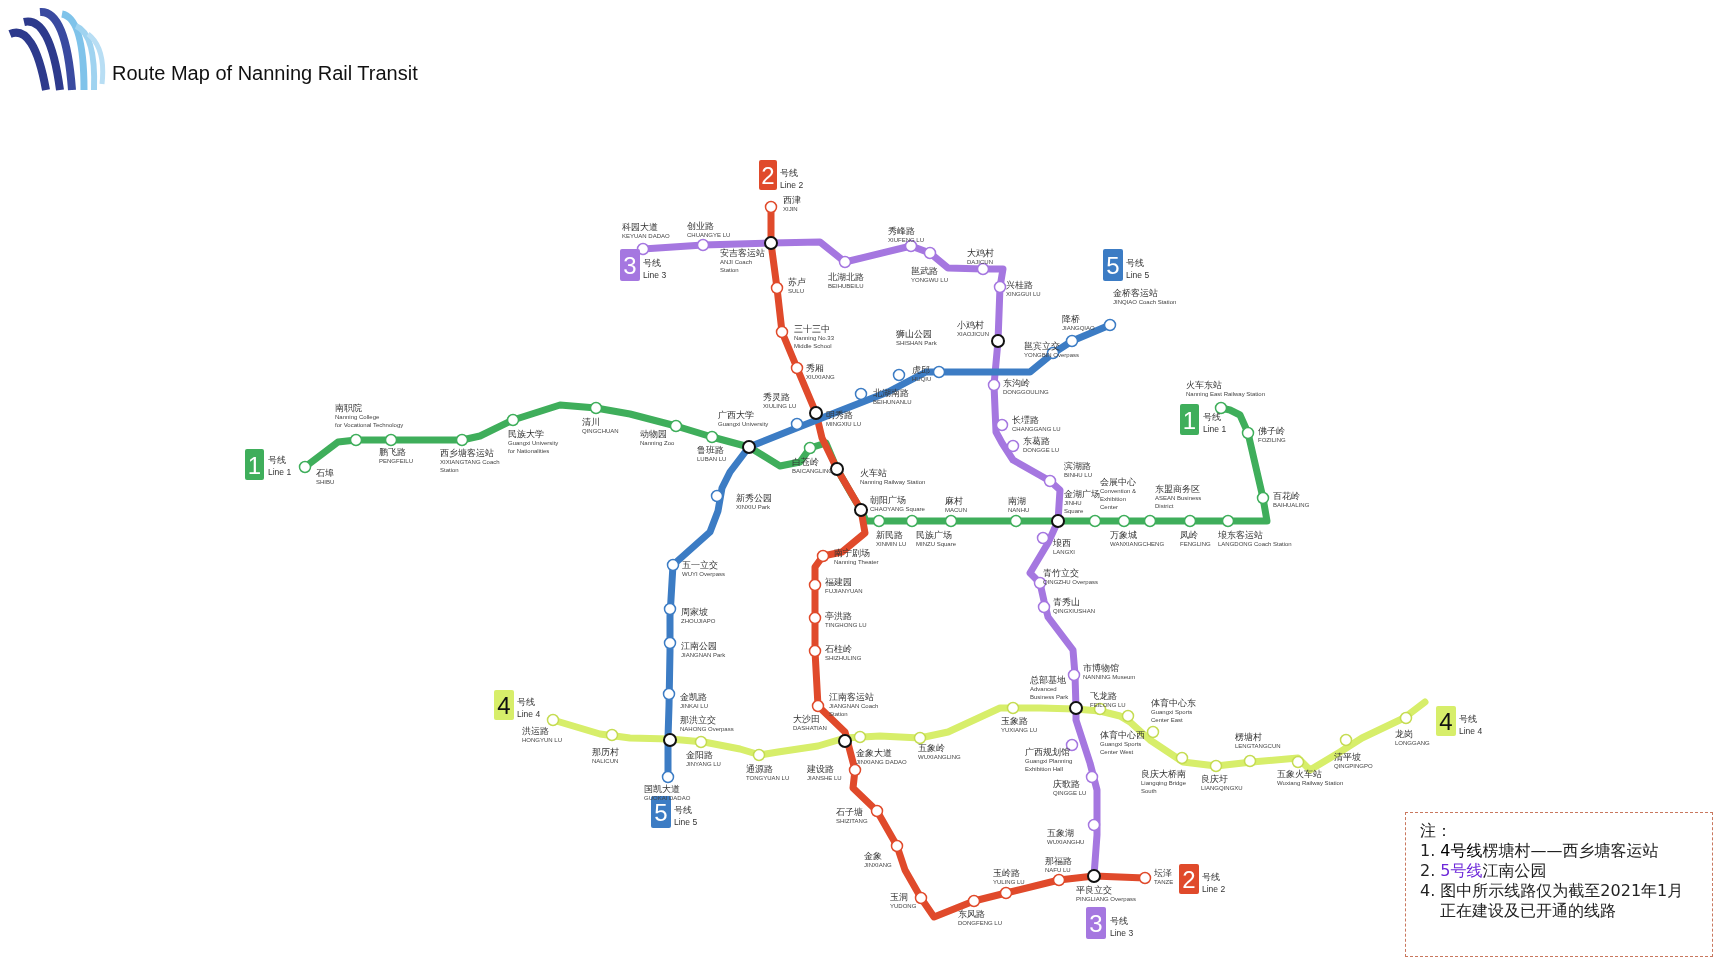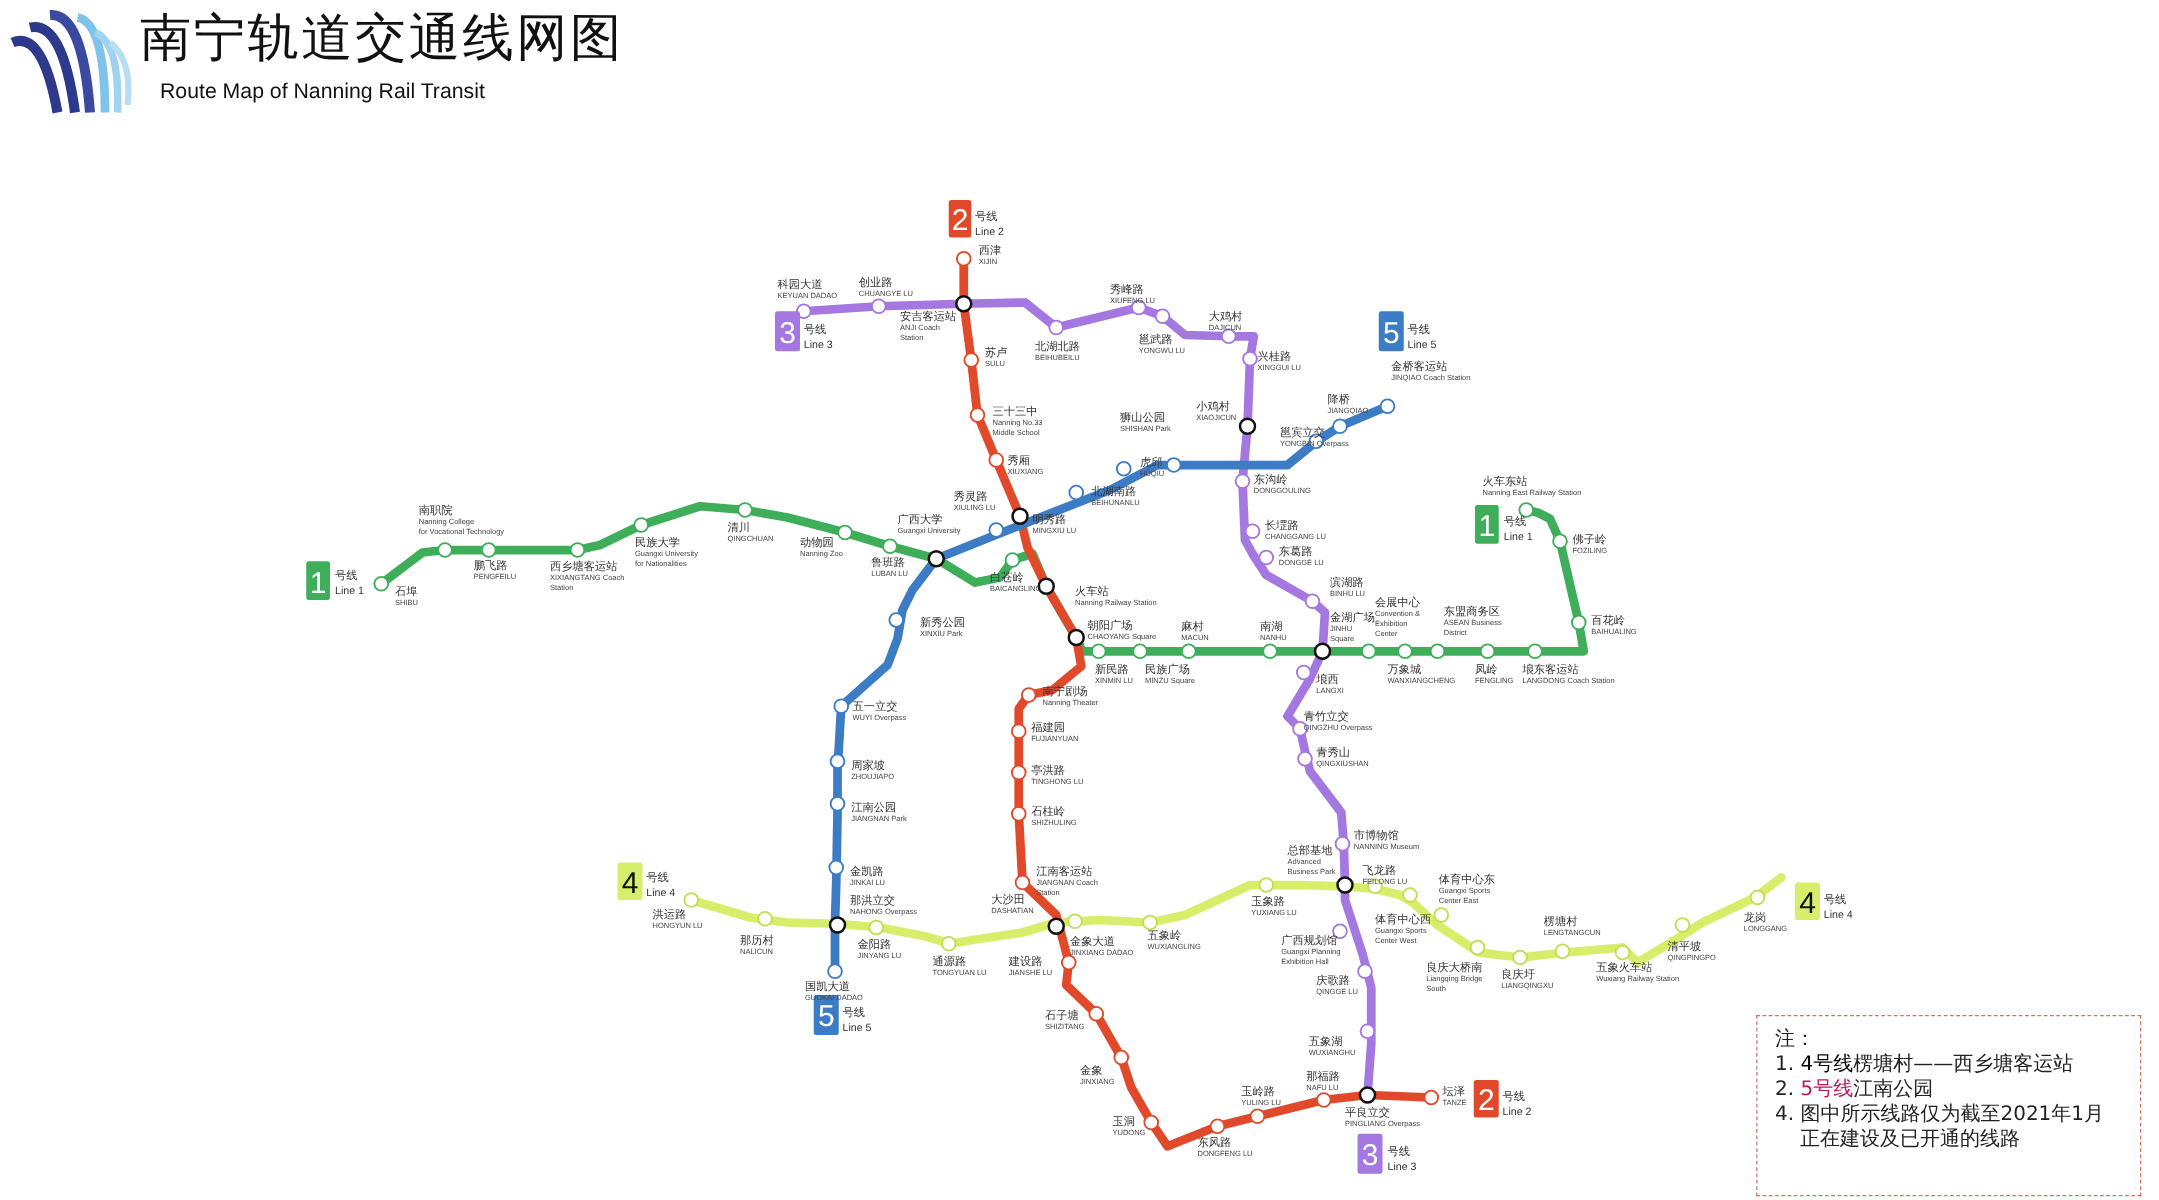--- a/index.html
+++ b/index.html
@@ -1,20 +1,20 @@
 <!DOCTYPE html>
 <html><head>
 <meta charset="utf-8">
 <style>
   html,body{margin:0;padding:0;background:#fff;}
   body{width:1727px;height:960px;position:relative;overflow:hidden;font-family:"DejaVu Sans","Liberation Sans",sans-serif;}
   .header{position:absolute;left:0;top:0;height:100px;width:560px;}
   .logo{position:absolute;left:4px;top:4px;width:104px;height:88px;}
   .title-cn{position:absolute;left:112px;top:6px;font-size:41px;color:#111;letter-spacing:2px;line-height:48px;}
-  .title-en{position:absolute;left:128px;top:58px;font-size:17px;color:#111;line-height:30px;font-family:"Liberation Sans",sans-serif;}
+  .title-en{position:absolute;left:112px;top:58px;font-size:20px;color:#111;line-height:30px;font-family:"Liberation Sans",sans-serif;}
   #map{position:absolute;left:0;top:0;}
   .st-cn{font-size:9px;fill:#333;font-family:"DejaVu Sans",sans-serif;}
   .st-en{font-size:6px;fill:#444;font-family:"Liberation Sans",sans-serif;}
   .badge-num{font-size:24px;fill:#fff;font-family:"Liberation Sans",sans-serif;}
   .badge-cn{font-size:9px;fill:#333;}
   .badge-en{font-size:8.5px;fill:#333;font-family:"Liberation Sans",sans-serif;}
   .note{position:absolute;left:1405px;top:812px;width:308px;height:145px;border:1.5px dashed #c9785f;box-sizing:border-box;padding:8px 14px;font-size:16px;color:#222;line-height:20px;}
   .note .l{white-space:nowrap;}
   .note .ind{padding-left:20px;}
 </style>
@@ -23,21 +23,20 @@
 
 <div class="header">
   <svg class="logo" viewBox="0 0 104 88">
     <path d="M6 30 Q30 20 42 86" stroke="#2d3a8c" stroke-width="8" fill="none"></path>
     <path d="M20 18 Q46 12 56 86" stroke="#2d3a8c" stroke-width="8" fill="none"></path>
     <path d="M36 8 Q62 6 68 86" stroke="#3a4aa0" stroke-width="8" fill="none"></path>
     <path d="M58 10 Q80 14 80 86" stroke="#7fc3ea" stroke-width="7" fill="none"></path>
     <path d="M72 22 Q92 30 90 86" stroke="#9fd3f0" stroke-width="6" fill="none"></path>
     <path d="M84 30 Q102 44 98 80" stroke="#b8def4" stroke-width="5" fill="none"></path>
   </svg>
-  <div class="title-cn">南宁轨道交通线网图</div>
   <div class="title-en">Route Map of Nanning Rail Transit</div>
 </div>
 
 <svg id="map" width="1727" height="960" viewBox="0 0 1727 960">
   <g fill="none" stroke-linejoin="round" stroke-linecap="round">
 
     <path stroke="#d7ee6a" stroke-width="7" d="M553,720 L600,734 L630,738 L670,739 L704,742 L740,749 L760,755 L778,752 L818,746 L845,738 L862,737 L880,736 L920,738 L948,732 L1000,708 L1040,708 L1075,709 L1100,711 L1120,716 L1130,722 L1150,740 L1183,762 L1216,766 L1252,762 L1298,758 L1310,770 L1340,752 L1362,738 L1404,718 L1425,702"></path>
 
     <path stroke="#3fae5b" stroke-width="7" d="M305,467 L338,442 L356,440 L391,440 L462,440 L480,436 L513,420 L560,405 L596,408 L630,414 L676,426 L712,437 L749,447 L780,466 L800,462 L810,448 L826,443 L837,469 L852,495 L861,510 L866,521 L879,521 L912,521 L951,521 L1016,521 L1058,521 L1095,521 L1124,521 L1150,521 L1190,521 L1228,521 L1267,521 L1263,498 L1248,433 L1240,415 L1230,410 L1221,408"></path>
 
@@ -438,17 +437,17 @@
     <text x="644" y="800" class="st-en">GUOKAI DADAO</text>
   </g>
 </svg>
 
 <div class="note">
   <div class="l">注：</div>
   <div class="l">
     <span>1. </span><span style="color:#000000">4号线</span><span>楞塘村——西乡塘客运站</span>
   </div>
   <div class="l">
-    <span>2. </span><span style="color:#be185d">5号线</span><span>江南公园</span>
+    <span>2. </span><span style="color:#6d28d9">5号线</span><span>江南公园</span>
   </div>
   <div class="l">4. 图中所示线路仅为截至2021年1月</div>
   <div class="l ind">正在建设及已开通的线路</div>
 </div>
 
 </body></html>

